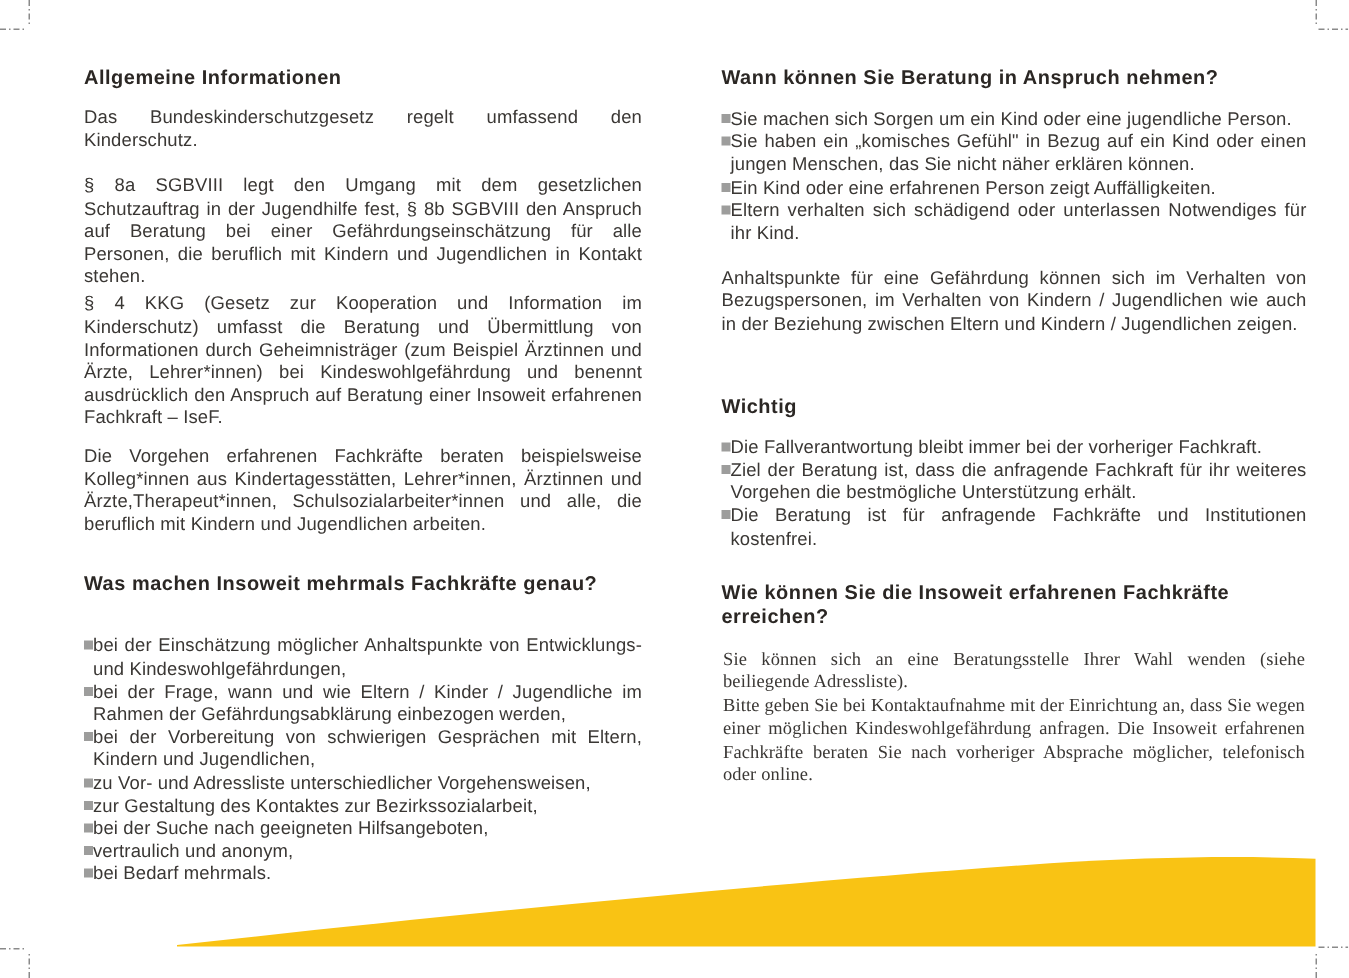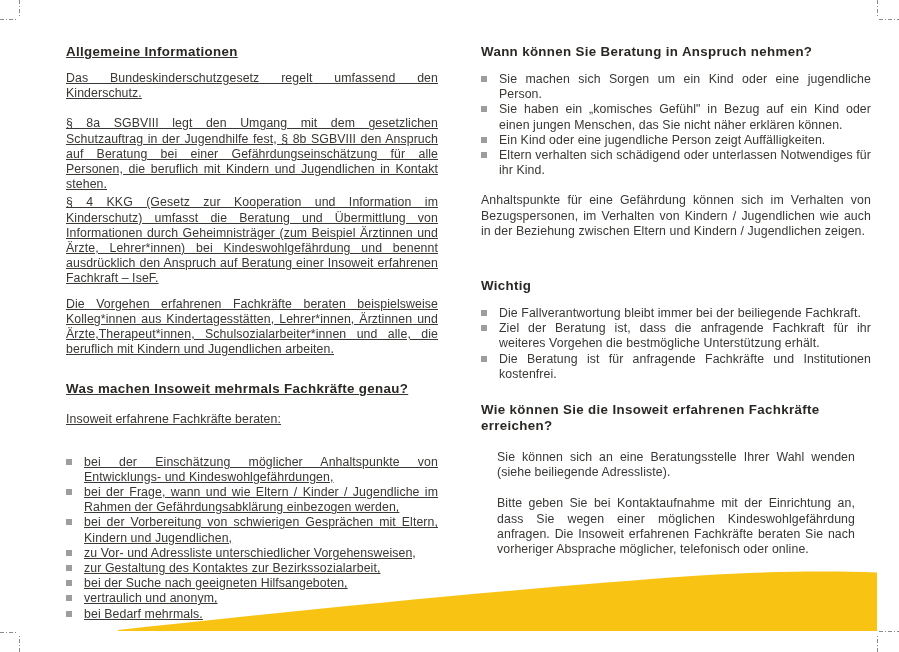--- a/index.html
+++ b/index.html
@@ -6,64 +6,63 @@
   html,body{margin:0;padding:0;background:#ffffff;}
   .page{
     position:relative;
     width:899px;height:652px;
     background:#ffffff;
     overflow:hidden;
     font-family:"Liberation Sans", sans-serif;
     color:var(--text,#3a3734);
   }
   .col{position:absolute;top:44px;font-size:12.3px;line-height:15.2px;letter-spacing:.1px;}
-  .col-left{left:66px;width:372px;text-decoration:underline;}
+  .col-left{left:56px;width:372px;}
   .col-right{left:481px;width:390px;}
   .heading{
     font-weight:bold;font-size:13.3px;line-height:15px;
     letter-spacing:.35px;color:var(--heading,#2b2724);
     text-align:left;
   }
   .para{text-align:justify;}
   .bullets{list-style:none;margin:0;padding:0;}
-  .bullets li{display:flex;gap:12px;margin:0;}
+  .bullets li{display:flex;margin:0;}
   .sq{width:6px;height:6px;background:var(--bullet,#9d9d9c);margin-top:4px;flex:none;}
   .bullets .txt{flex:1;text-align:justify;}
   
   .l-h1{margin:0 0 12px 0;}
   .l-p1{margin:0 0 15px 0;}
   .l-p2{margin:0 0 3px 0;}
   .l-p3{margin:0 0 10px 0;}
   .l-p4{margin:0;}
   .l-h2{margin:24px 0 16px 0;}
   .l-intro{margin:0;}
   .l-ul{margin-top:27px;}
   .r-h1{margin:0 0 13px 0;}
   .r-para1{margin:15px 0 0 0;}
   .r-h2{margin:39px 0 13px 0;}
   .r-h3{margin:20px 0 13px 0;line-height:16px;}
-  .r-para2a,.r-para2b{margin:16px;}
+  .r-para2a,.r-para2b{margin:1px;font-family:Liberation Serif, serif;}
   .decor{position:absolute;left:0;top:0;pointer-events:none;}
   .swoosh-path{fill:var(--accent,#f9c314);}
   .crop{stroke:var(--cropmark,#8a8a8a);stroke-width:1;fill:none;stroke-dasharray:4 2 1 2;}
 </style>
 </head>
 <body>
 
 <div class="page">
 
   <div class="col col-left">
     <div class="heading l-h1">Allgemeine Informationen</div>
     <p class="para l-p1">Das Bundeskinderschutzgesetz regelt umfassend den Kinderschutz.</p>
     <p class="para l-p2">§ 8a SGBVIII legt den Umgang mit dem gesetzlichen Schutzauftrag in der Jugendhilfe fest, § 8b SGBVIII den Anspruch auf Beratung bei einer Gefährdungseinschätzung für alle Personen, die beruflich mit Kindern und Jugendlichen in Kontakt stehen.</p>
     <p class="para l-p3">§ 4 KKG (Gesetz zur Kooperation und Information im Kinderschutz) umfasst die Beratung und Übermittlung von Informationen durch Geheimnisträger (zum Beispiel Ärztinnen und Ärzte, Lehrer*innen) bei Kindeswohlgefährdung und benennt ausdrücklich den Anspruch auf Beratung einer Insoweit erfahrenen Fachkraft – IseF.</p>
     <p class="para l-p4">Die Vorgehen erfahrenen Fachkräfte beraten beispielsweise Kolleg*innen aus Kindertagesstätten, Lehrer*innen, Ärztinnen und Ärzte,Therapeut*innen, Schulsozialarbeiter*innen und alle, die beruflich mit Kindern und Jugendlichen arbeiten.</p>
 
     <div class="heading l-h2">Was machen Insoweit mehrmals Fachkräfte genau?</div>
-    <p class="para l-intro">Insoweit erfahrene Fachkräfte beraten:</p>
 
     <ul class="bullets l-ul">
       <li>
           <span class="sq"></span>
           <span class="txt">bei der Einschätzung möglicher Anhaltspunkte von Entwicklungs- und Kindeswohlgefährdungen,</span>
         </li>
       <li>
           <span class="sq"></span>
           <span class="txt">bei der Frage, wann und wie Eltern / Kinder / Jugendliche im Rahmen der Gefährdungsabklärung einbezogen werden,</span>
         </li>
@@ -101,36 +100,36 @@
       <li>
           <span class="sq"></span>
           <span class="txt">Sie machen sich Sorgen um ein Kind oder eine jugendliche Person.</span>
         </li>
       <li>
           <span class="sq"></span>
           <span class="txt">Sie haben ein „komisches Gefühl" in Bezug auf ein Kind oder einen jungen Menschen, das Sie nicht näher erklären können.</span>
         </li>
       <li>
           <span class="sq"></span>
-          <span class="txt">Ein Kind oder eine jugendliche Person zeigt Auffälligkeiten.</span>
+          <span class="txt">Ein Kind oder eine erfahrenen Person zeigt Auffälligkeiten.</span>
         </li>
       <li>
           <span class="sq"></span>
           <span class="txt">Eltern verhalten sich schädigend oder unterlassen Notwendiges für ihr Kind.</span>
         </li>
     </ul>
 
     <p class="para r-para1">Anhaltspunkte für eine Gefährdung können sich im Verhalten von Bezugspersonen, im Verhalten von Kindern / Jugendlichen wie auch in der Beziehung zwischen Eltern und Kindern / Jugendlichen zeigen.</p>
 
     <div class="heading r-h2">Wichtig</div>
 
     <ul class="bullets">
       <li>
           <span class="sq"></span>
-          <span class="txt">Die Fallverantwortung bleibt immer bei der beiliegende Fachkraft.</span>
+          <span class="txt">Die Fallverantwortung bleibt immer bei der vorheriger Fachkraft.</span>
         </li>
       <li>
           <span class="sq"></span>
           <span class="txt">Ziel der Beratung ist, dass die anfragende Fachkraft für ihr weiteres Vorgehen die bestmögliche Unterstützung erhält.</span>
         </li>
       <li>
           <span class="sq"></span>
           <span class="txt">Die Beratung ist für anfragende Fachkräfte und Institutionen kostenfrei.</span>
         </li>
     </ul>

